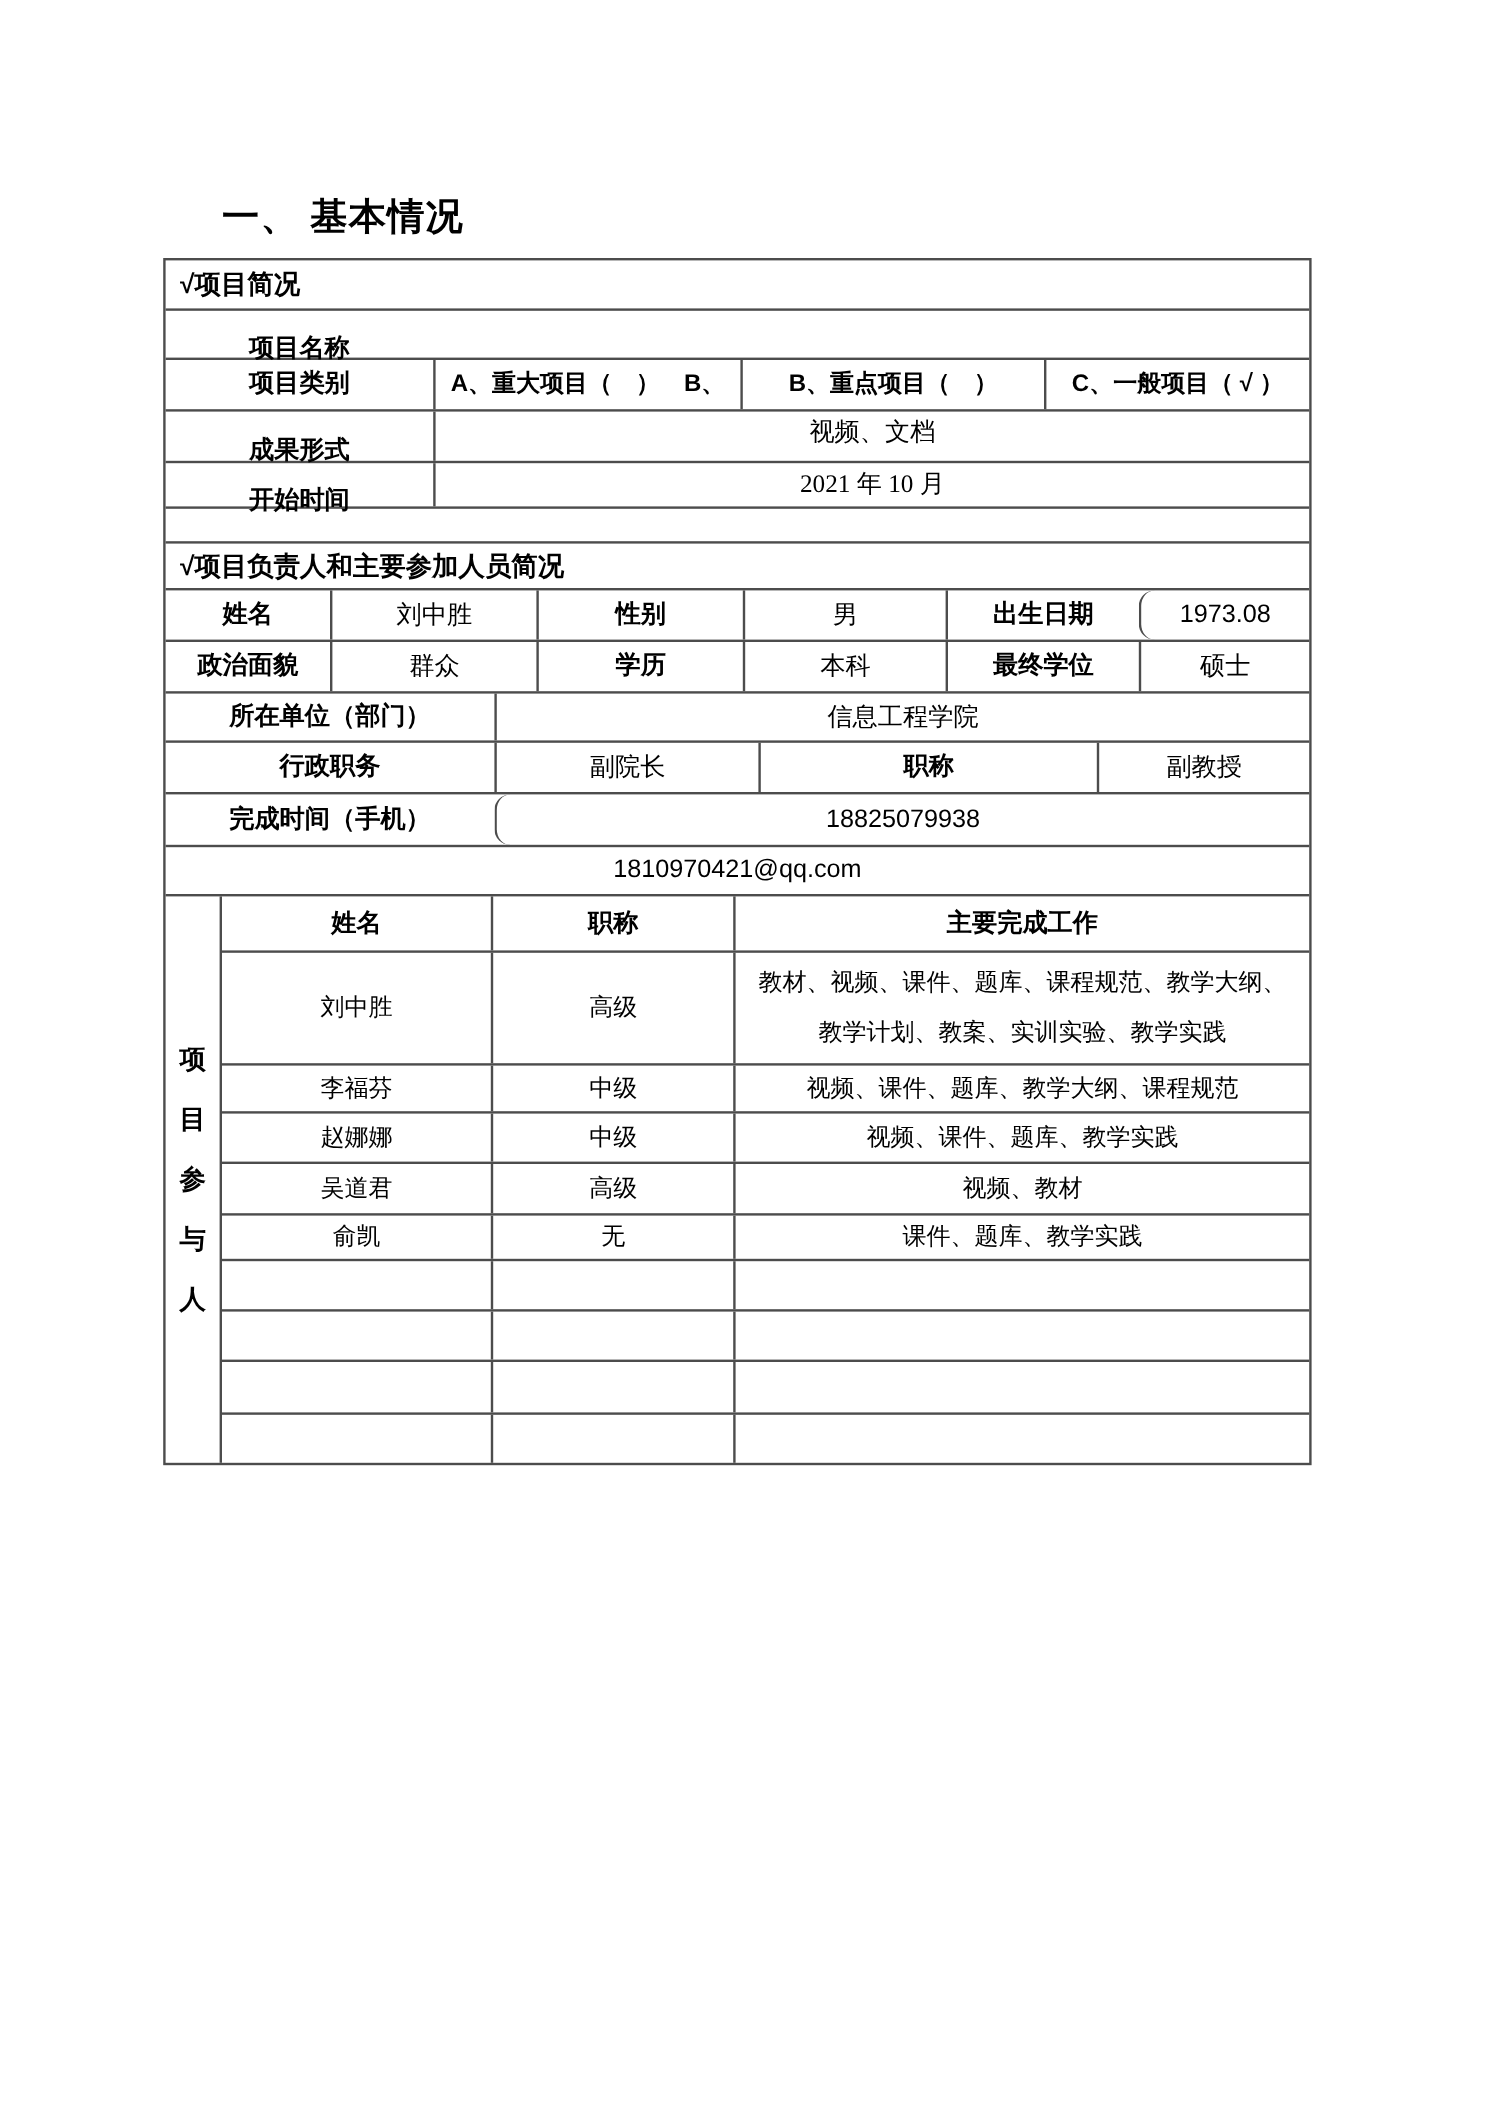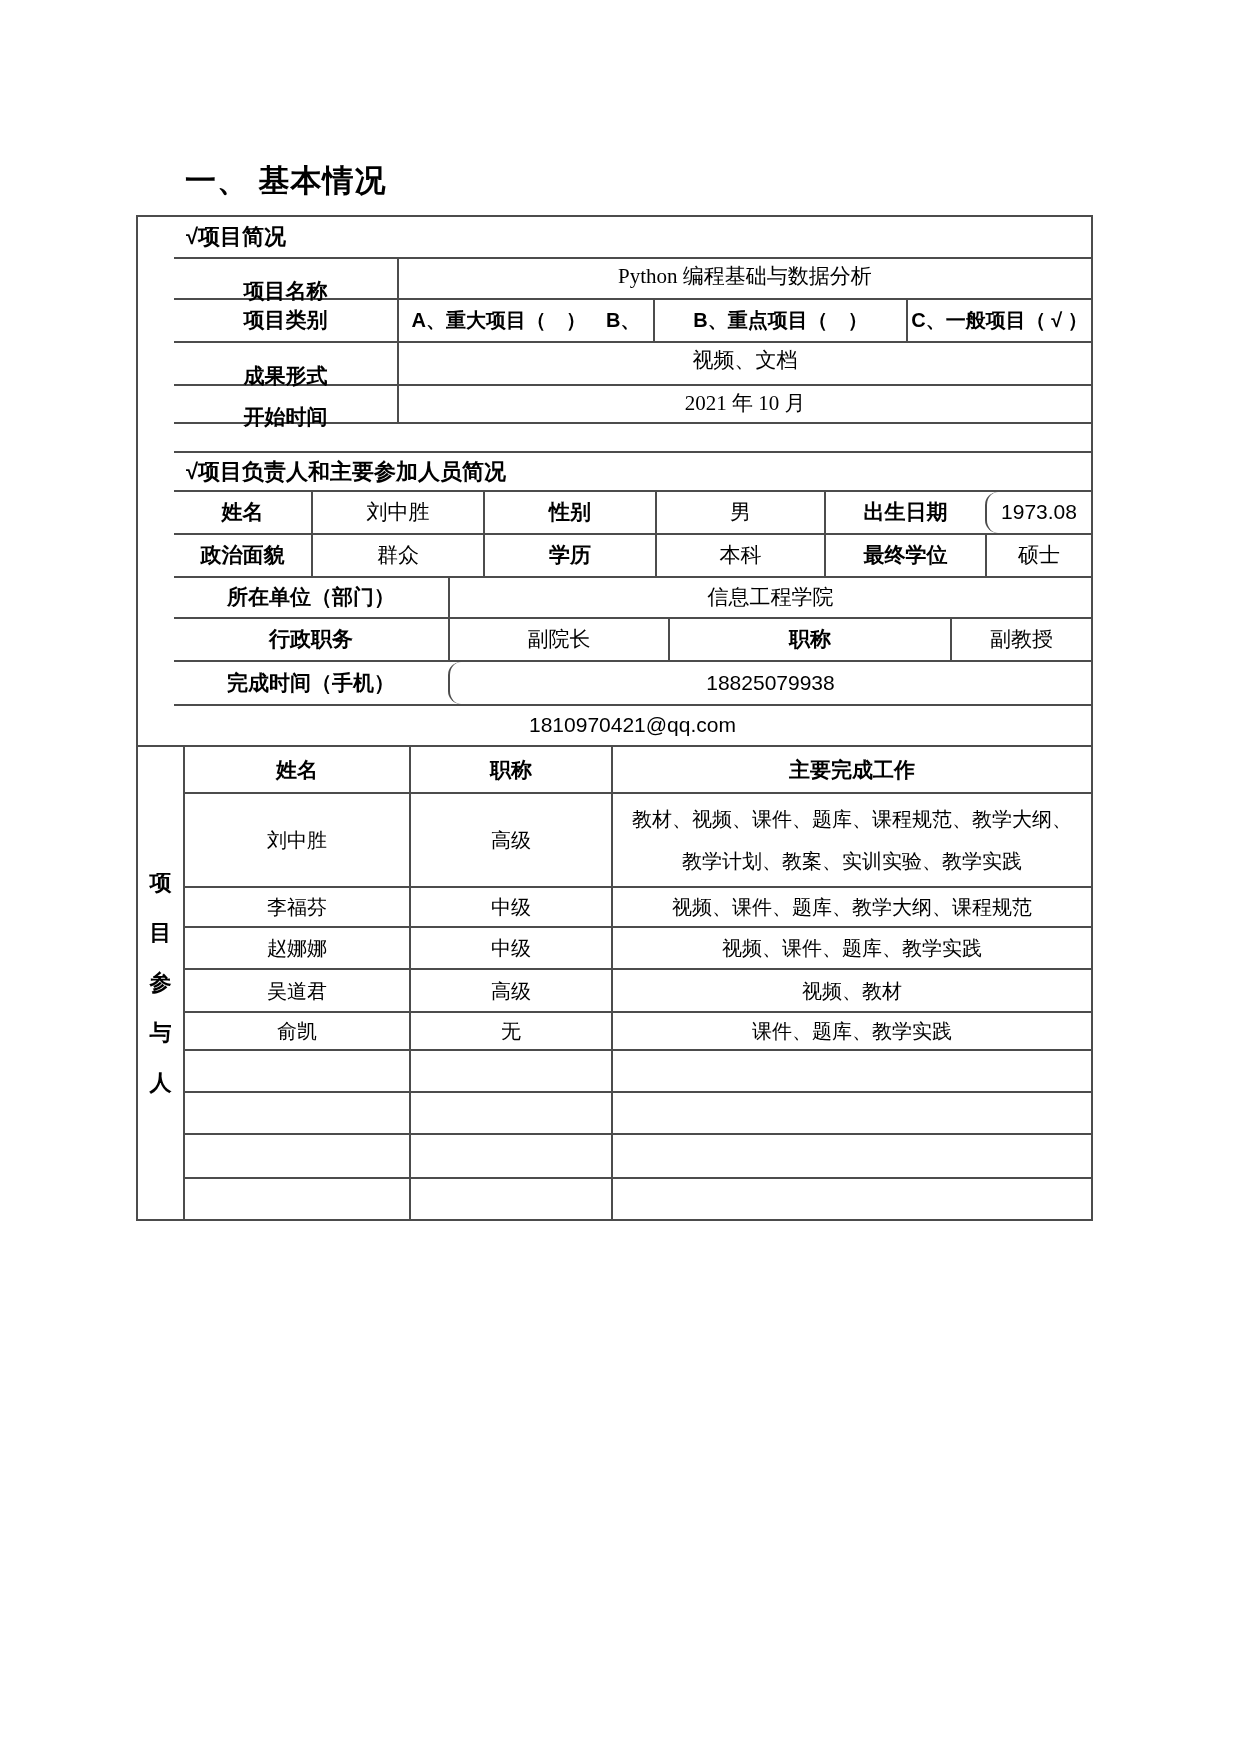--- a/index.html
+++ b/index.html
@@ -6,21 +6,21 @@
   html,body { width:1240px; height:1753px; background:#ffffff;
               font-family:"Liberation Sans", sans-serif; color:#000; }
   .page { position:relative; width:1216px; height:1753px; background:#fff; overflow:hidden; }
 
   .doc-title { position:absolute; left:185px; top:160px;
                font-size:31px; font-weight:bold; letter-spacing:1px; }
 
   .form { position:absolute; left:136px; top:215px; width:957px;
           border:2px solid #4c4c4c; background:#fff; }
 
-  .row { display:flex; border-top:2px solid #4c4c4c;margin-left:36px; }
+  .row { display:flex; border-top:2px solid #4c4c4c; }
   .row:first-child { border-top:none; }
   .cell { display:flex; align-items:center; justify-content:center;
           border-left:2px solid #4c4c4c; text-align:center; line-height:1.25; }
   .cell:first-child { border-left:none; }
   .flex { flex:1; }
 
   
   .h29{height:29px} .h38{height:38px} .h39{height:39px} .h40{height:40px}
   .h41{height:41px} .h42{height:42px} .h43{height:43px} .h44{height:44px}
   .h45{height:45px} .h94{height:94px}
@@ -66,21 +66,20 @@
   <div class="doc-title">一、 基本情况</div>
 
   <div class="form">
 
     <div class="row h40">
       <div class="cell sec-header">√项目简况</div>
     </div>
 
     <div class="row h41">
       <div class="cell lbl lbl-low w-l1">项目名称</div>
-      <div class="cell val val-high flex">Python 编程基础与数据分析</div>
     </div>
 
     <div class="row h43">
       <div class="cell lbl w-l1">项目类别</div>
       <div class="cell cat w-c1">A、重大项目（　）　B、</div>
       <div class="cell cat w-c2">B、重点项目（　）</div>
       <div class="cell cat flex">C、一般项目（ √ ）</div>
     </div>
 
     <div class="row h43">

